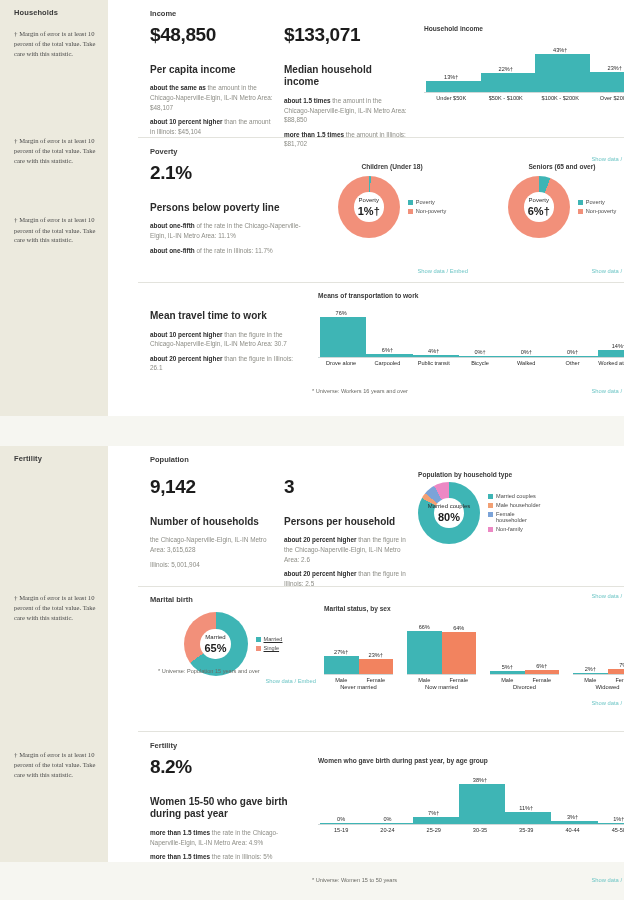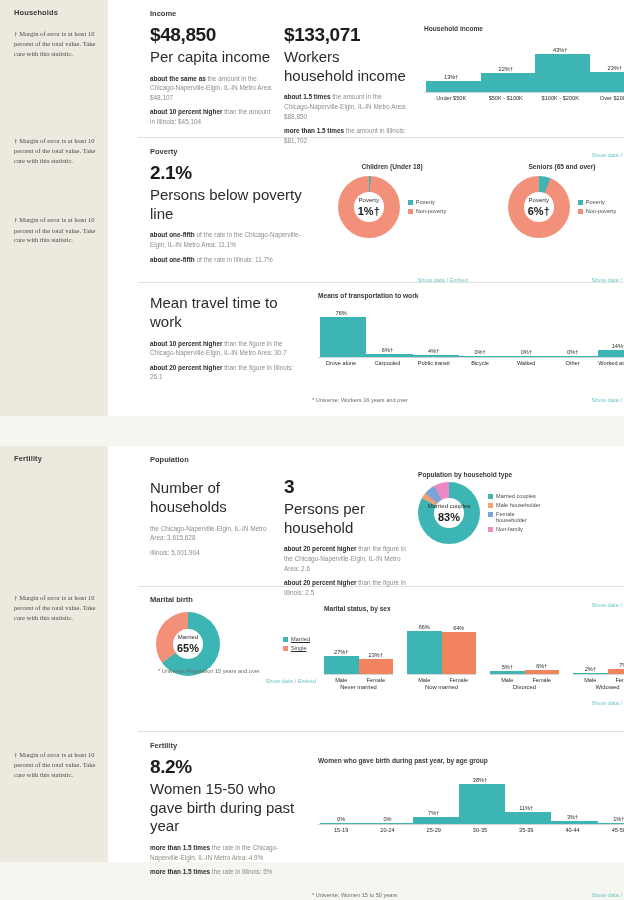--- a/index.html
+++ b/index.html
@@ -50,22 +50,22 @@
 
   
   .stat { width: 124px; flex: 0 0 124px; }
   .stat.wide { width: 152px; flex: 0 0 152px; }
   .stat-num {
     font-size: 19px; font-weight: bold; letter-spacing: -.4px;
     color: #1c1c1c; line-height: 1.1;
   }
   .stat-num .unit { font-size: 9px; font-weight: normal; margin-left: 2px; }
   .stat-label {
-    font-size: 15px; color: #2b2b2b; line-height: 1.25;
-    margin-top: 2px; margin-bottom: 7px;
+    font-size: 10px; color: #2b2b2b; line-height: 1.25;
+    margin-top: 18px; margin-bottom: 7px; font-weight: bold;
   }
   .compare {
     font-size: 6.4px; line-height: 1.5; color: #8d8d86;
     margin-bottom: 5px;
   }
   .compare b { color: #2b2b2b; font-weight: bold; }
 
   
   .chart-panel { flex: 1 1 auto; position: relative; min-width: 0; }
   .chart-title {
@@ -151,21 +151,21 @@
           <div class="topic-title">Income</div>
           <div class="row">
             <div class="stat">
               <div class="stat-num">$48,850</div>
               <div class="stat-label">Per capita income</div>
               <div class="compare"><b>about the same as</b><span> the amount in the Chicago-Naperville-Elgin, IL-IN Metro Area: $48,107</span></div>
               <div class="compare"><b>about 10 percent higher</b><span> than the amount in Illinois: $45,104</span></div>
             </div>
             <div class="stat">
               <div class="stat-num">$133,071</div>
-              <div class="stat-label">Workers household income</div>
+              <div class="stat-label">Median household income</div>
               <div class="compare"><b>about 1.5 times</b><span> the amount in the Chicago-Naperville-Elgin, IL-IN Metro Area: $88,850</span></div>
               <div class="compare"><b>more than 1.5 times</b><span> the amount in Illinois: $81,702</span></div>
             </div>
             <div class="chart-panel" style="padding-left:6px;">
               <div class="chart-title">Household income</div>
               <div class="bars" id="bars-0">
                   <div class="bar-col">
                     <div class="bar-val">13%†</div>
                     <div class="bar-rect" style="height: 11px; margin-left: 2px; margin-right: 2px;"></div>
                   </div>
@@ -328,38 +328,39 @@
       </div>
     </div>
 
     <div class="main-col">
 
       <div class="topic" style="height:141px;">
         <div class="topic-inner">
           <div class="topic-title">Population</div>
           <div class="row">
             <div class="stat" style="padding-top:6px;">
+              <div class="stat-num">9,142</div>
               <div class="stat-label">Number of households</div>
               <div class="compare"><span>the Chicago-Naperville-Elgin, IL-IN Metro Area: 3,615,628</span></div>
               <div class="compare"><span>Illinois: 5,001,904</span></div>
             </div>
             <div class="stat" style="padding-top:6px;">
               <div class="stat-num">3</div>
               <div class="stat-label">Persons per household</div>
               <div class="compare"><b>about 20 percent higher</b><span> than the figure in the Chicago-Naperville-Elgin, IL-IN Metro Area: 2.6</span></div>
               <div class="compare"><b>about 20 percent higher</b><span> than the figure in Illinois: 2.5</span></div>
             </div>
             <div class="chart-panel">
               <div class="chart-title">Population by household type</div>
               <div class="donut-block" style="margin-top:4px;justify-content:flex-start;">
                 <div class="donut-wrap" style="width:62px;height:62px;">
                   <div class="donut" id="donut-4" style="width: 62px; height: 62px; background: conic-gradient(rgb(62, 181, 181) 0deg, rgb(62, 181, 181) 298.8deg, rgb(242, 160, 116) 298.8deg, rgb(242, 160, 116) 309.6deg, rgb(123, 163, 216) 309.6deg, rgb(123, 163, 216) 331.2deg, rgb(236, 136, 196) 331.2deg, rgb(236, 136, 196) 360deg);"></div>
                   <div class="donut-center">
                     <div class="donut-cap">Married couples</div>
-                    <div class="donut-pct">83%</div>
+                    <div class="donut-pct">80%</div>
                   </div>
                 </div>
                 <div class="legend" style="margin-left:8px;">
                   <div class="legend-item">
                       <span class="swatch" style="background:#3eb5b5"></span>
                       <span class="legend-label">Married couples</span>
                     </div>
                   <div class="legend-item">
                       <span class="swatch" style="background:#f2a074"></span>
                       <span class="legend-label">Male householder</span>
@@ -378,21 +379,21 @@
             </div>
           </div>
         </div>
       </div>
 
       <div class="topic" style="height:145px;">
         <div class="topic-inner">
           <div class="row" style="margin-top:-1px;">
             <div class="stat wide" style="flex:0 0 160px;position:relative;">
               <div class="topic-title">Marital birth</div>
-              <div class="donut-block" style="margin-top:8px;justify-content:space-between;padding-left:6px;text-decoration:underline;">
+              <div class="donut-block" style="margin-top:8px;justify-content:center;padding-left:6px;text-decoration:underline;">
                 <div class="donut-wrap" style="width:64px;height:64px;">
                   <div class="donut" id="donut-5" style="width: 64px; height: 64px; background: conic-gradient(rgb(62, 181, 181) 0deg, rgb(62, 181, 181) 234deg, rgb(242, 144, 122) 234deg, rgb(242, 144, 122) 360deg);"></div>
                   <div class="donut-center">
                     <div class="donut-cap">Married</div>
                     <div class="donut-pct">65%</div>
                   </div>
                 </div>
                 <div class="legend" style="margin-left:8px;">
                   <div class="legend-item">
                       <span class="swatch" style="background:#3eb5b5"></span>

